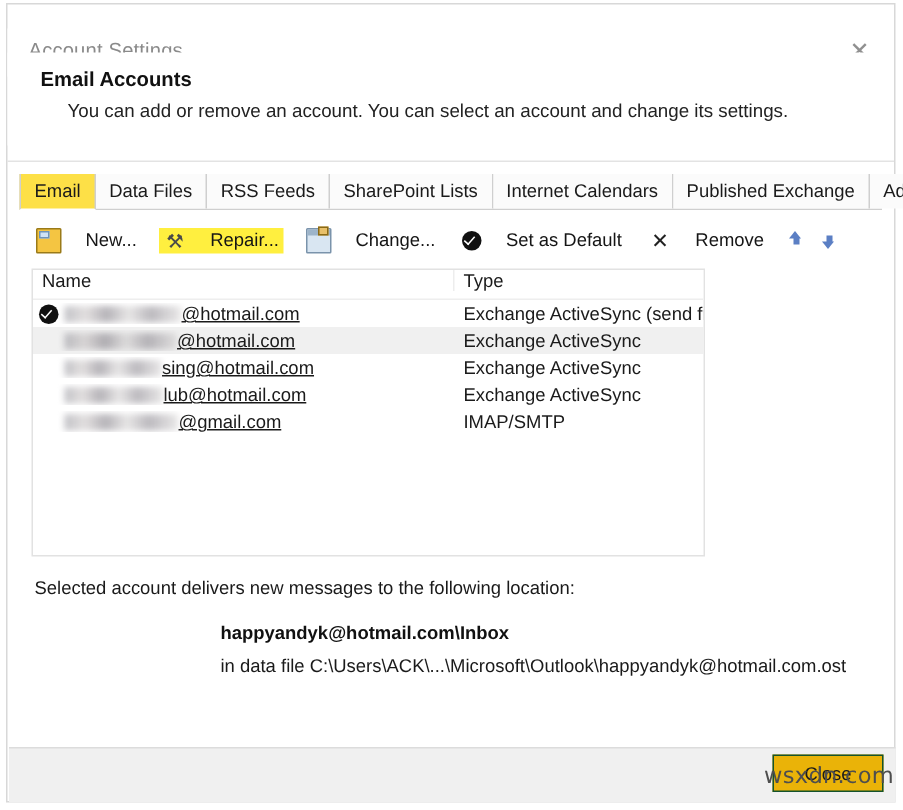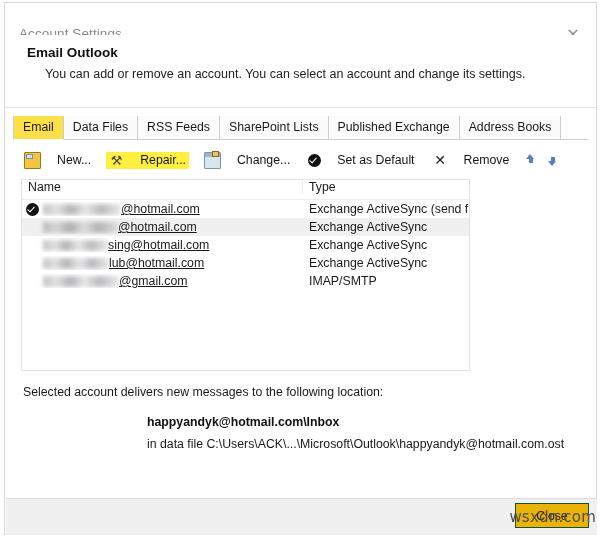--- a/index.html
+++ b/index.html
@@ -488,32 +488,33 @@
 <body>
 
 <div id="dialog">
 
   <div id="titlebar">
     <div id="title-text">Account Settings</div>
     <div id="close-x">✕</div>
   </div>
 
   <div id="header-block">
-    <div id="header-title">Email Outlook</div>
+    <div id="header-title">Email Accounts</div>
     <div id="header-desc">You can add or remove an account. You can select an account and change its settings.</div>
   </div>
   <div id="header-rule"></div>
 
   <div id="body-panel">
 
     <div id="tabstrip">
         <div class="tab active">Email</div>
         <div class="tab">Data Files</div>
         <div class="tab">RSS Feeds</div>
         <div class="tab">SharePoint Lists</div>
+        <div class="tab">Internet Calendars</div>
         <div class="tab">Published Exchange</div>
         <div class="tab">Address Books</div>
       </div>
 
     <div id="toolbar">
       <div class="tb-item">
         <span class="tb-icon ic-new"></span>
         <span>New...</span>
       </div>
       <div class="tb-item highlight">

